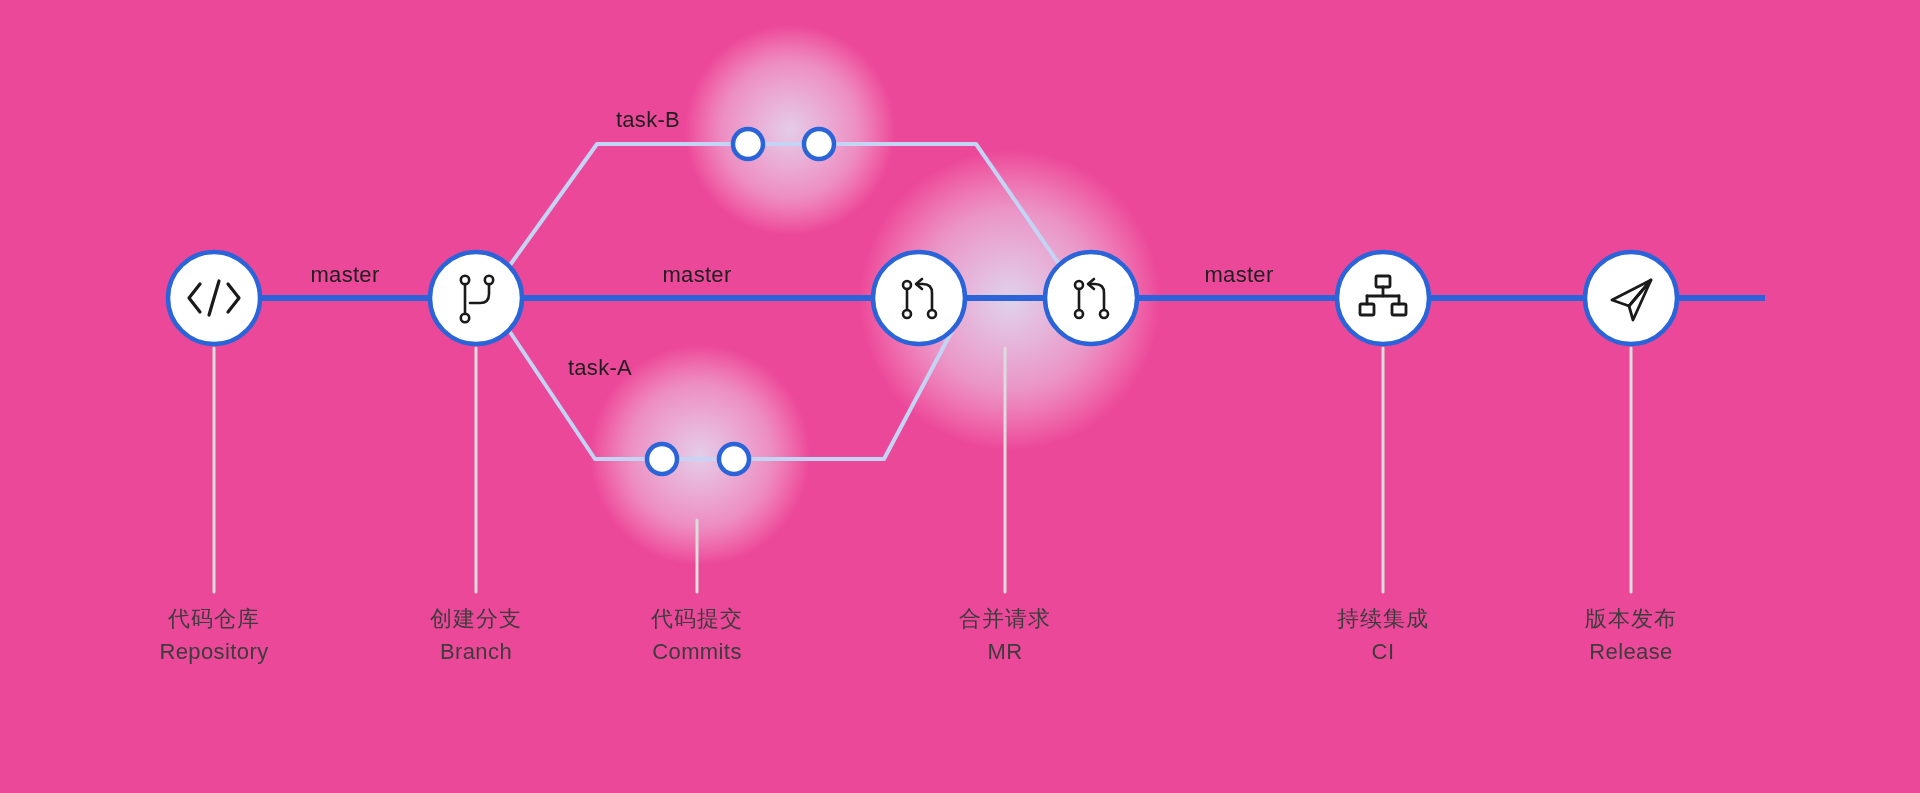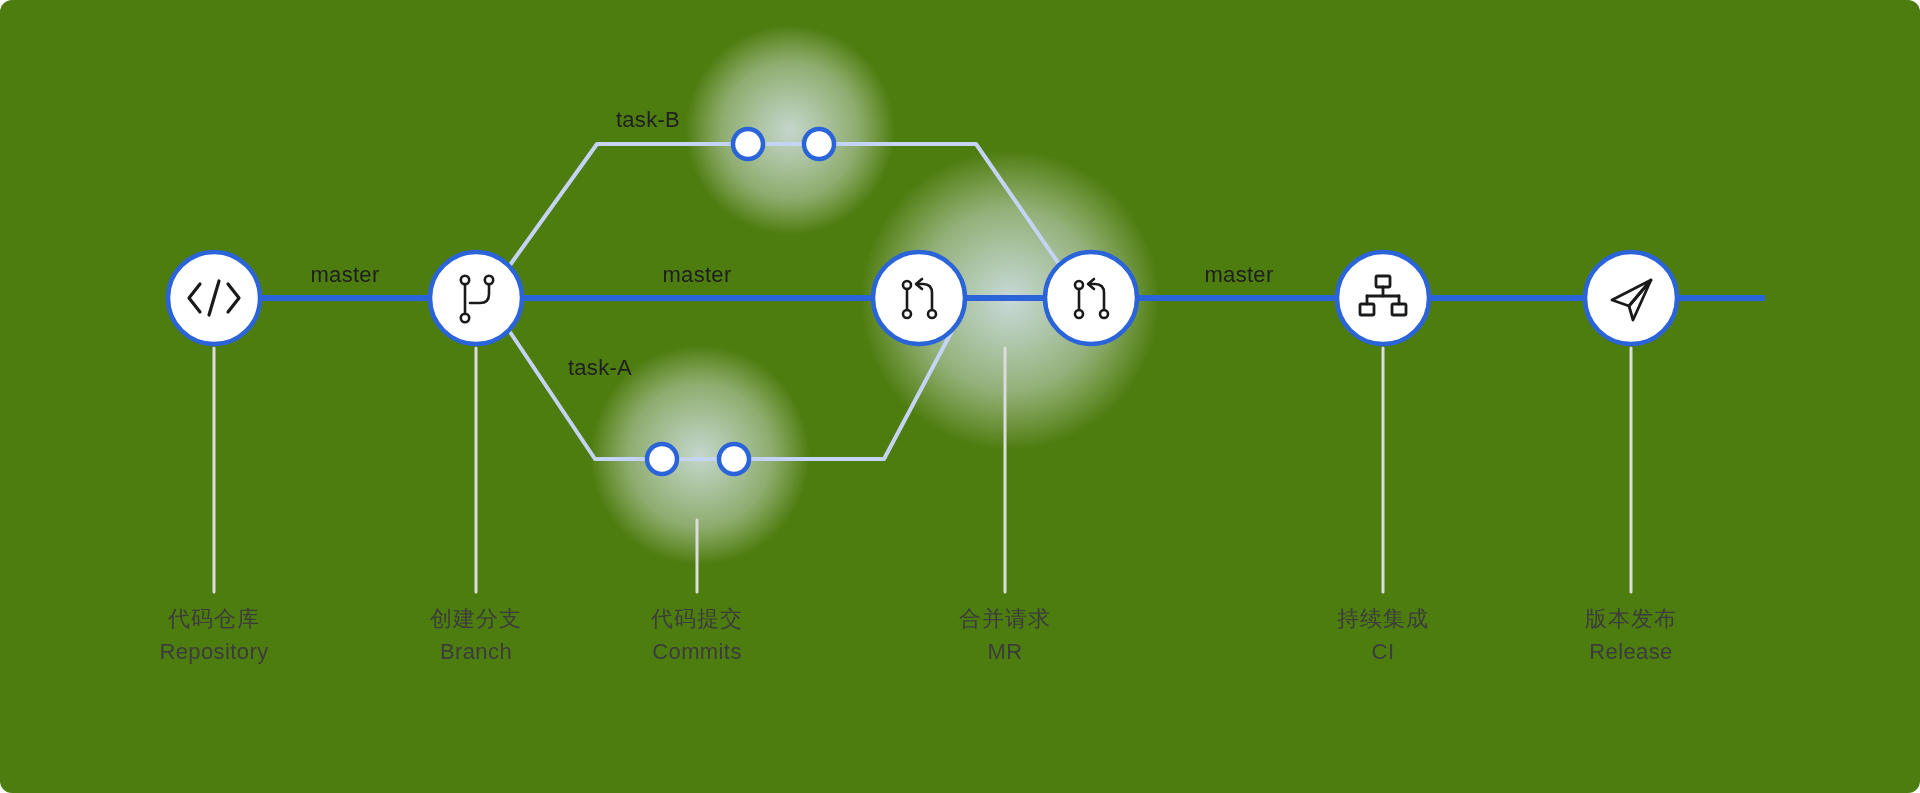--- a/index.html
+++ b/index.html
@@ -10,22 +10,21 @@
   body {
     width: 1920px;
     height: 793px;
     font-family: "Liberation Sans", "DejaVu Sans", sans-serif;
     overflow: hidden;
   }
   #stage {
     position: relative;
     width: 1920px;
     height: 793px;
-    background: #4d7c0f;
-    border-radius: 12px;
+    background: #ec4899;
   }
   svg.diagram {
     position: absolute;
     left: 0;
     top: 0;
     width: 1920px;
     height: 793px;
     display: block;
   }
   .branch-label-text {

